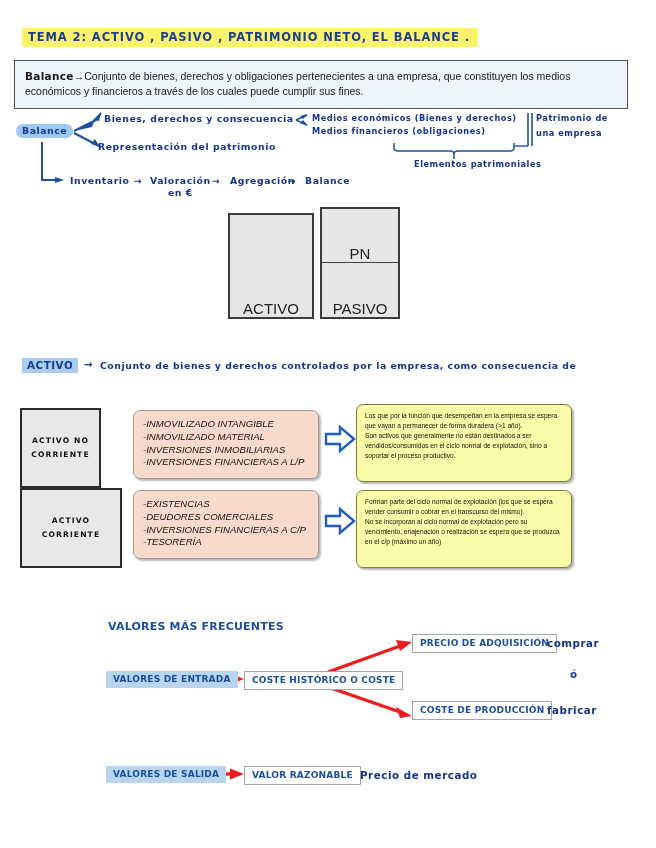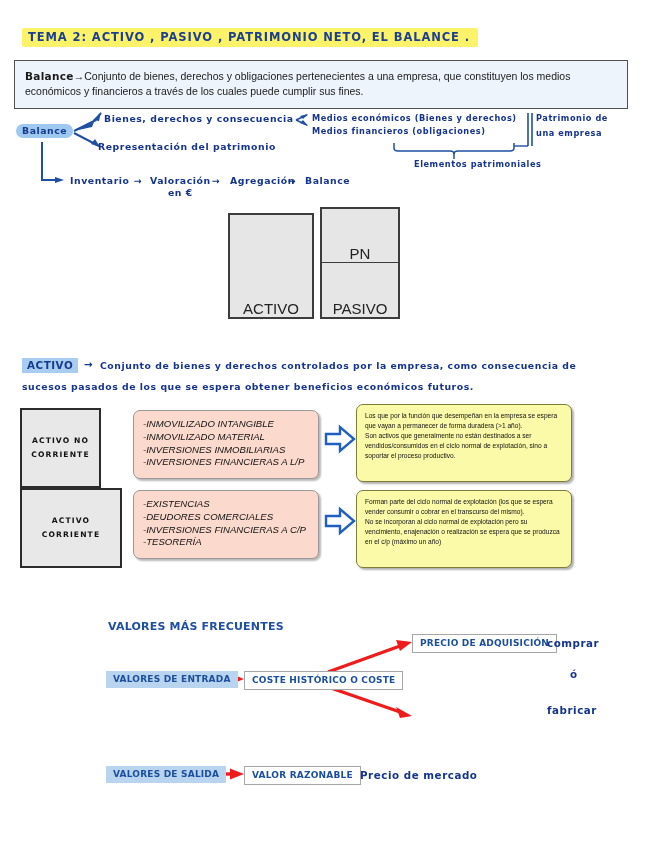--- a/index.html
+++ b/index.html
@@ -251,21 +251,20 @@
   <div class="abs grey-box pn-top" style="left:320px; top:207px; width:80px; height:56px;">
     <span>PN</span>
   </div>
   <div class="abs grey-box pn-bot" style="left:320px; top:262px; width:80px; height:57px;">
     <span>PASIVO</span>
   </div>
 
   <div class="abs hw hl-blue-sq hw-lg" style="left:22px; top:358px;">ACTIVO</div>
   <div class="abs hw hw-lg" style="left:84px; top:358px;">→</div>
   <div class="abs hw hw-md" style="left:100px; top:360px;">Conjunto de bienes y derechos controlados por la empresa, como consecuencia de</div>
-  <div class="abs hw hw-md" style="left:22px; top:381px;">sucesos pasados de los que se espera obtener beneficios  económicos  futuros.</div>
 
   <div class="abs cat-cell" style="left:20px; top:408px; width:81px; height:80px;">
     <div>ACTIVO    NO</div>
     <div>CORRIENTE</div>
   </div>
 
   <div class="abs pink-box" style="left:133px; top:410px; width:186px; height:69px;">
     <div>-INMOVILIZADO INTANGIBLE</div>
     <div>-INMOVILIZADO MATERIAL</div>
     <div>-INVERSIONES INMOBILIARIAS</div>
@@ -299,20 +298,21 @@
 No se incorporan al ciclo normal de explotación pero su vencimiento, enajenación o realización se espera que se produzca en el c/p (máximo un año)</div>
 
   <div class="abs sec-title" style="left:108px; top:620px;">VALORES MÁS FRECUENTES</div>
 
   <div class="abs val-box" style="left:244px; top:671px;">COSTE HISTÓRICO O COSTE</div>
 
   <div class="abs val-chip" style="left:106px; top:671px;">VALORES DE ENTRADA</div>
 
   <div class="abs val-box" style="left:412px; top:634px;">PRECIO DE ADQUISICIÓN</div>
 
+  <div class="abs val-box" style="left:412px; top:701px;">COSTE DE PRODUCCIÓN</div>
 
   <div class="abs hw hw-lg" style="left:547px; top:637px;">comprar</div>
   <div class="abs hw hw-lg" style="left:570px; top:668px;">ó</div>
   <div class="abs hw hw-lg" style="left:547px; top:704px;">fabricar</div>
 
   <div class="abs val-chip" style="left:106px; top:766px;">VALORES DE SALIDA</div>
 
   <div class="abs val-box" style="left:244px; top:766px;">VALOR RAZONABLE</div>
 
   <div class="abs hw hw-lg" style="left:360px; top:769px;">Precio  de  mercado</div>

